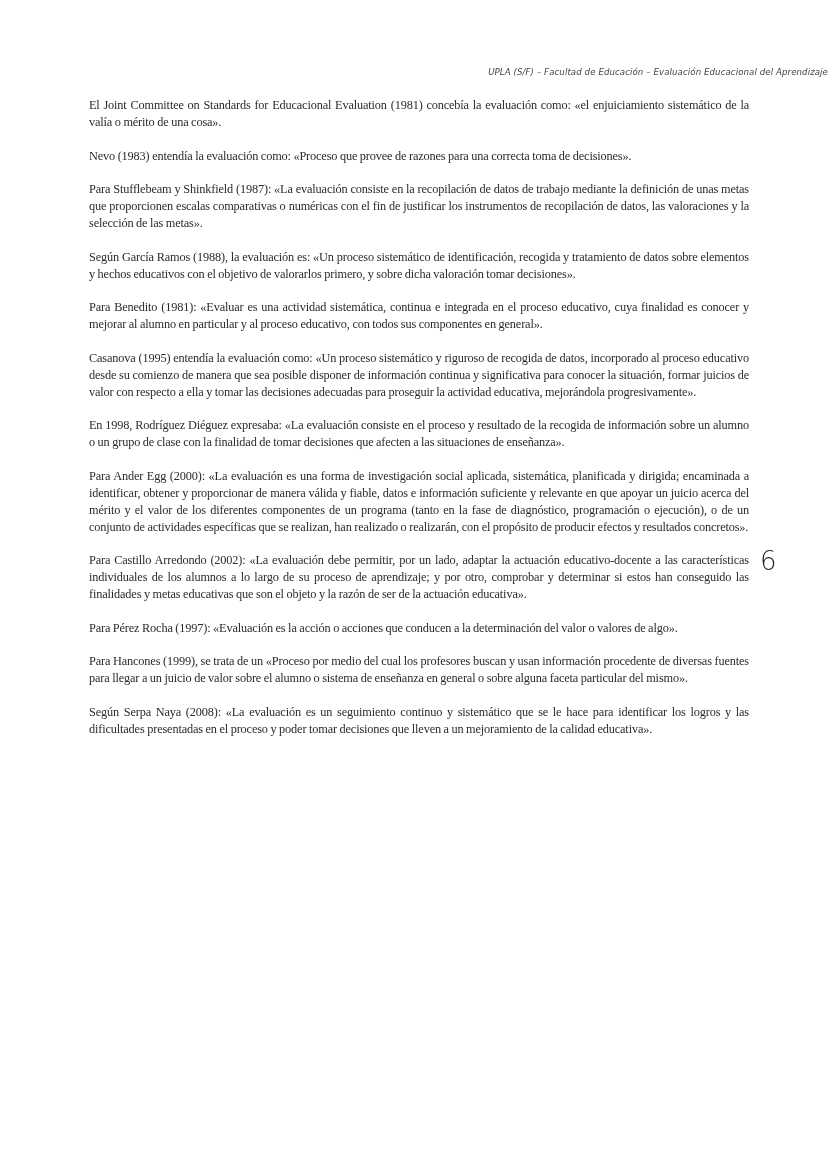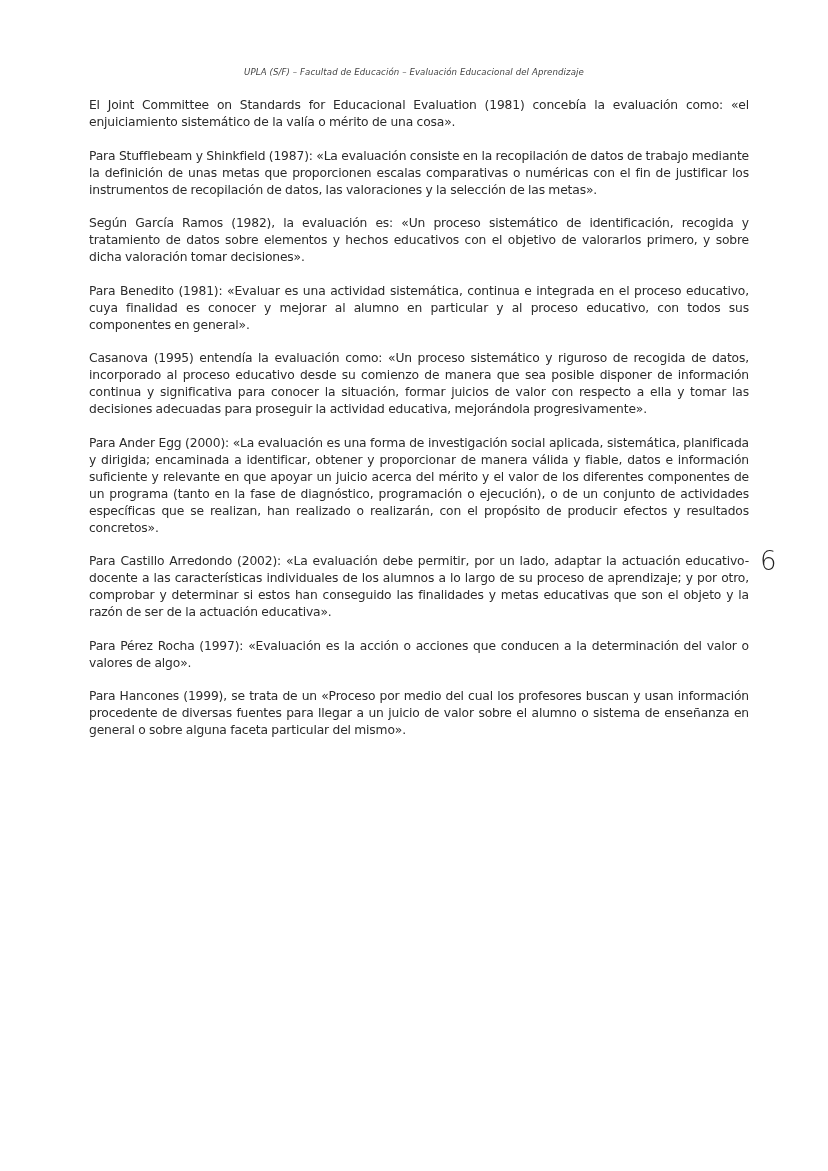--- a/index.html
+++ b/index.html
@@ -13,31 +13,32 @@
       position: relative;
       overflow: hidden;
       font-family: "DejaVu Sans", sans-serif;
       color: #2b2b2b;
     }
     .header {
       position: absolute;
       top: 67px;
       left: 0;
       width: 828px;
-      text-align: center;
+      text-align: right;
       font-size: 8.6px;
       font-style: italic;
       color: #444;
       letter-spacing: 0.1px;
     }
     .content {
       position: absolute;
       top: 97px;
       left: 89px;
       width: 660px;
+      font-family: Liberation Serif, serif;
     }
     .para {
       margin: 0 0 16.5px 0;
       font-size: 12.3px;
       line-height: 17px;
       text-align: justify;
       letter-spacing: -0.15px;
       word-spacing: -0.3px;
     }
     .page-number {
@@ -50,23 +51,26 @@
       font-family: "DejaVu Sans", sans-serif;
     }
   </style>
 </head>
 <body>
 
 <div class="header">UPLA (S/F) – Facultad de Educación – Evaluación Educacional del Aprendizaje</div>
 
 <div class="content">
   <p class="para">El Joint Committee on Standards for Educacional Evaluation (1981) concebía la evaluación como: «el enjuiciamiento sistemático de la valía o mérito de una cosa».</p>
+  <p class="para">Nevo (1983) entendía la evaluación como: «Proceso que provee de razones para una correcta toma de decisiones».</p>
   <p class="para">Para Stufflebeam y Shinkfield (1987): «La evaluación consiste en la recopilación de datos de trabajo mediante la definición de unas metas que proporcionen escalas comparativas o numéricas con el fin de justificar los instrumentos de recopilación de datos, las valoraciones y la selección de las metas».</p>
-  <p class="para">Según García Ramos (1982), la evaluación es: «Un proceso sistemático de identificación, recogida y tratamiento de datos sobre elementos y hechos educativos con el objetivo de valorarlos primero, y sobre dicha valoración tomar decisiones».</p>
+  <p class="para">Según García Ramos (1988), la evaluación es: «Un proceso sistemático de identificación, recogida y tratamiento de datos sobre elementos y hechos educativos con el objetivo de valorarlos primero, y sobre dicha valoración tomar decisiones».</p>
   <p class="para">Para Benedito (1981): «Evaluar es una actividad sistemática, continua e integrada en el proceso educativo, cuya finalidad es conocer y mejorar al alumno en particular y al proceso educativo, con todos sus componentes en general».</p>
   <p class="para">Casanova (1995) entendía la evaluación como: «Un proceso sistemático y riguroso de recogida de datos, incorporado al proceso educativo desde su comienzo de manera que sea posible disponer de información continua y significativa para conocer la situación, formar juicios de valor con respecto a ella y tomar las decisiones adecuadas para proseguir la actividad educativa, mejorándola progresivamente».</p>
+  <p class="para">En 1998, Rodríguez Diéguez expresaba: «La evaluación consiste en el proceso y resultado de la recogida de información sobre un alumno o un grupo de clase con la finalidad de tomar decisiones que afecten a las situaciones de enseñanza».</p>
   <p class="para">Para Ander Egg (2000): «La evaluación es una forma de investigación social aplicada, sistemática, planificada y dirigida; encaminada a identificar, obtener y proporcionar de manera válida y fiable, datos e información suficiente y relevante en que apoyar un juicio acerca del mérito y el valor de los diferentes componentes de un programa (tanto en la fase de diagnóstico, programación o ejecución), o de un conjunto de actividades específicas que se realizan, han realizado o realizarán, con el propósito de producir efectos y resultados concretos».</p>
   <p class="para">Para Castillo Arredondo (2002): «La evaluación debe permitir, por un lado, adaptar la actuación educativo-docente a las características individuales de los alumnos a lo largo de su proceso de aprendizaje; y por otro, comprobar y determinar si estos han conseguido las finalidades y metas educativas que son el objeto y la razón de ser de la actuación educativa».</p>
   <p class="para">Para Pérez Rocha (1997): «Evaluación es la acción o acciones que conducen a la determinación del valor o valores de algo».</p>
   <p class="para">Para Hancones (1999), se trata de un «Proceso por medio del cual los profesores buscan y usan información procedente de diversas fuentes para llegar a un juicio de valor sobre el alumno o sistema de enseñanza en general o sobre alguna faceta particular del mismo».</p>
+  <p class="para">Según Serpa Naya (2008): «La evaluación es un seguimiento continuo y sistemático que se le hace para identificar los logros y las dificultades presentadas en el proceso y poder tomar decisiones que lleven a un mejoramiento de la calidad educativa».</p>
 </div>
 
 <div class="page-number">6</div>
 
 </body></html>

